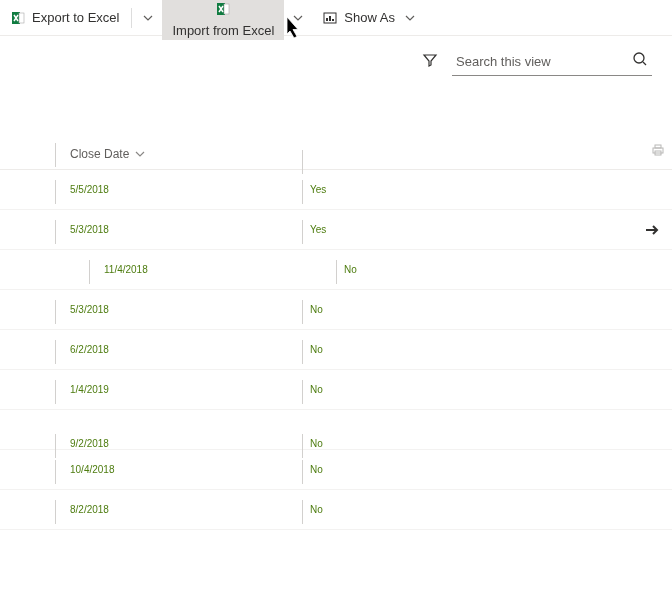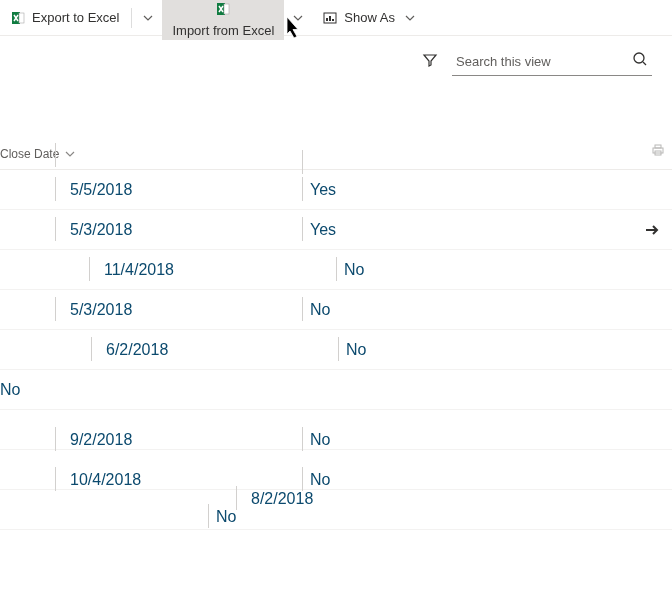--- a/index.html
+++ b/index.html
@@ -17,29 +17,29 @@
   .search-row { display: flex; align-items: center; justify-content: flex-end; height: 48px; padding: 8px 20px 8px 0; gap: 14px; }
   .filter-icon { width: 16px; height: 16px; cursor: pointer; }
   .search-box { position: relative; width: 200px; height: 32px; border-bottom: 1px solid #8a8886; display:flex; align-items:flex-end; }
   .search-box input { border: none; outline: none; width: 100%; font-size: 13px; color: #323130; background: transparent; padding: 6px 26px 6px 4px; }
   .search-box input::placeholder { color: #605e5c; }
   .search-box .mag { position: absolute; right: 4px; top: 7px; width: 16px; height: 16px; }
 
   .spacer { height: 54px; }
 
   .grid-header { display:flex; border-bottom:1px solid #edebe9; height:32px; align-items:center; font-size:12px; color:#605e5c; }
-  .col-date { width: 310px; display:flex; align-items:center; gap:6px; position:relative; }
+  .col-date { padding-left: 70px; width: 310px; display:flex; align-items:center; gap:6px; position:relative; }
   .col-awards { width: 240px; display:flex; align-items:center; gap:6px; position:relative; }
   .col-date::before, .col-awards::before { content:""; position:absolute; left:55px; top:-4px; width:1px; height:24px; background:#d2d0ce; }
   .col-awards::before { left:-8px; }
   .col-end { flex:1; position:relative; }
   .col-end::before { content:""; position:absolute; left:-8px; top:-4px; width:1px; height:24px; background:#d2d0ce; }
   .hdr-chevron { width:10px; height:10px; }
 
-  .grid-row { display:flex; height:40px; align-items:center; border-bottom:1px solid #f3f2f1; font-size:16px; color:#0c4a6e; }
+  .grid-row { display:flex; height:40px; align-items:center; border-bottom:1px solid #f3f2f1; font-size:10px; color:#4d7c0f; }
   .grid-row .col-date { padding-left:70px; }
   .grid-row .col-awards { }
   .arrow-cell { position:absolute; right:10px; width:20px; display:flex; align-items:center; justify-content:center; }
 
   .print-icon { position:absolute; right:6px; top:142px; width:16px; height:16px; color:#605e5c; opacity:0.6; }
 
   
   .cursor { position: absolute; left: 278px; top: 13px; width: 30px; height: 36px; pointer-events:none; z-index:1000; }
 
   svg { display:block; }
@@ -150,36 +150,37 @@
       </span>
     </div>
     <div class="grid-row" style="position: relative; padding-left: 34px;">
       <div class="col-date">11/4/2018</div>
       <div class="col-awards">No</div>
     </div>
     <div class="grid-row" style="position: relative;">
       <div class="col-date">5/3/2018</div>
       <div class="col-awards">No</div>
     </div>
-    <div class="grid-row" style="position: relative; padding-left: 36px;">
+    <div class="grid-row" style="position: relative;">
       <div class="col-date">6/2/2018</div>
       <div class="col-awards">No</div>
     </div>
     <div class="grid-row" style="position: relative;">
+      <div class="col-date">1/4/2019</div>
       <div class="col-awards">No</div>
     </div>
     <div class="grid-row" style="position: relative; align-items: flex-end;">
       <div class="col-date">9/2/2018</div>
       <div class="col-awards">No</div>
     </div>
-    <div class="grid-row" style="position: relative; align-items: flex-end;">
+    <div class="grid-row" style="position: relative;">
       <div class="col-date">10/4/2018</div>
       <div class="col-awards">No</div>
     </div>
-    <div class="grid-row" style="position: relative; flex-direction: column;">
+    <div class="grid-row" style="position: relative;">
       <div class="col-date">8/2/2018</div>
       <div class="col-awards">No</div>
     </div>
   </div>
 
 <span class="cursor">
   <svg viewBox="0 0 30 36">
     <path d="M9 4 v17 l3 -3 l4 7 l3 -1.5 l-4 -7 h5 z" fill="#000"></path>
     <path d="M9 4 v17 l3 -3 l4 7 l3 -1.5 l-4 -7 h5 z" fill="none" stroke="#fff" stroke-width="0.8"></path>
   </svg>

